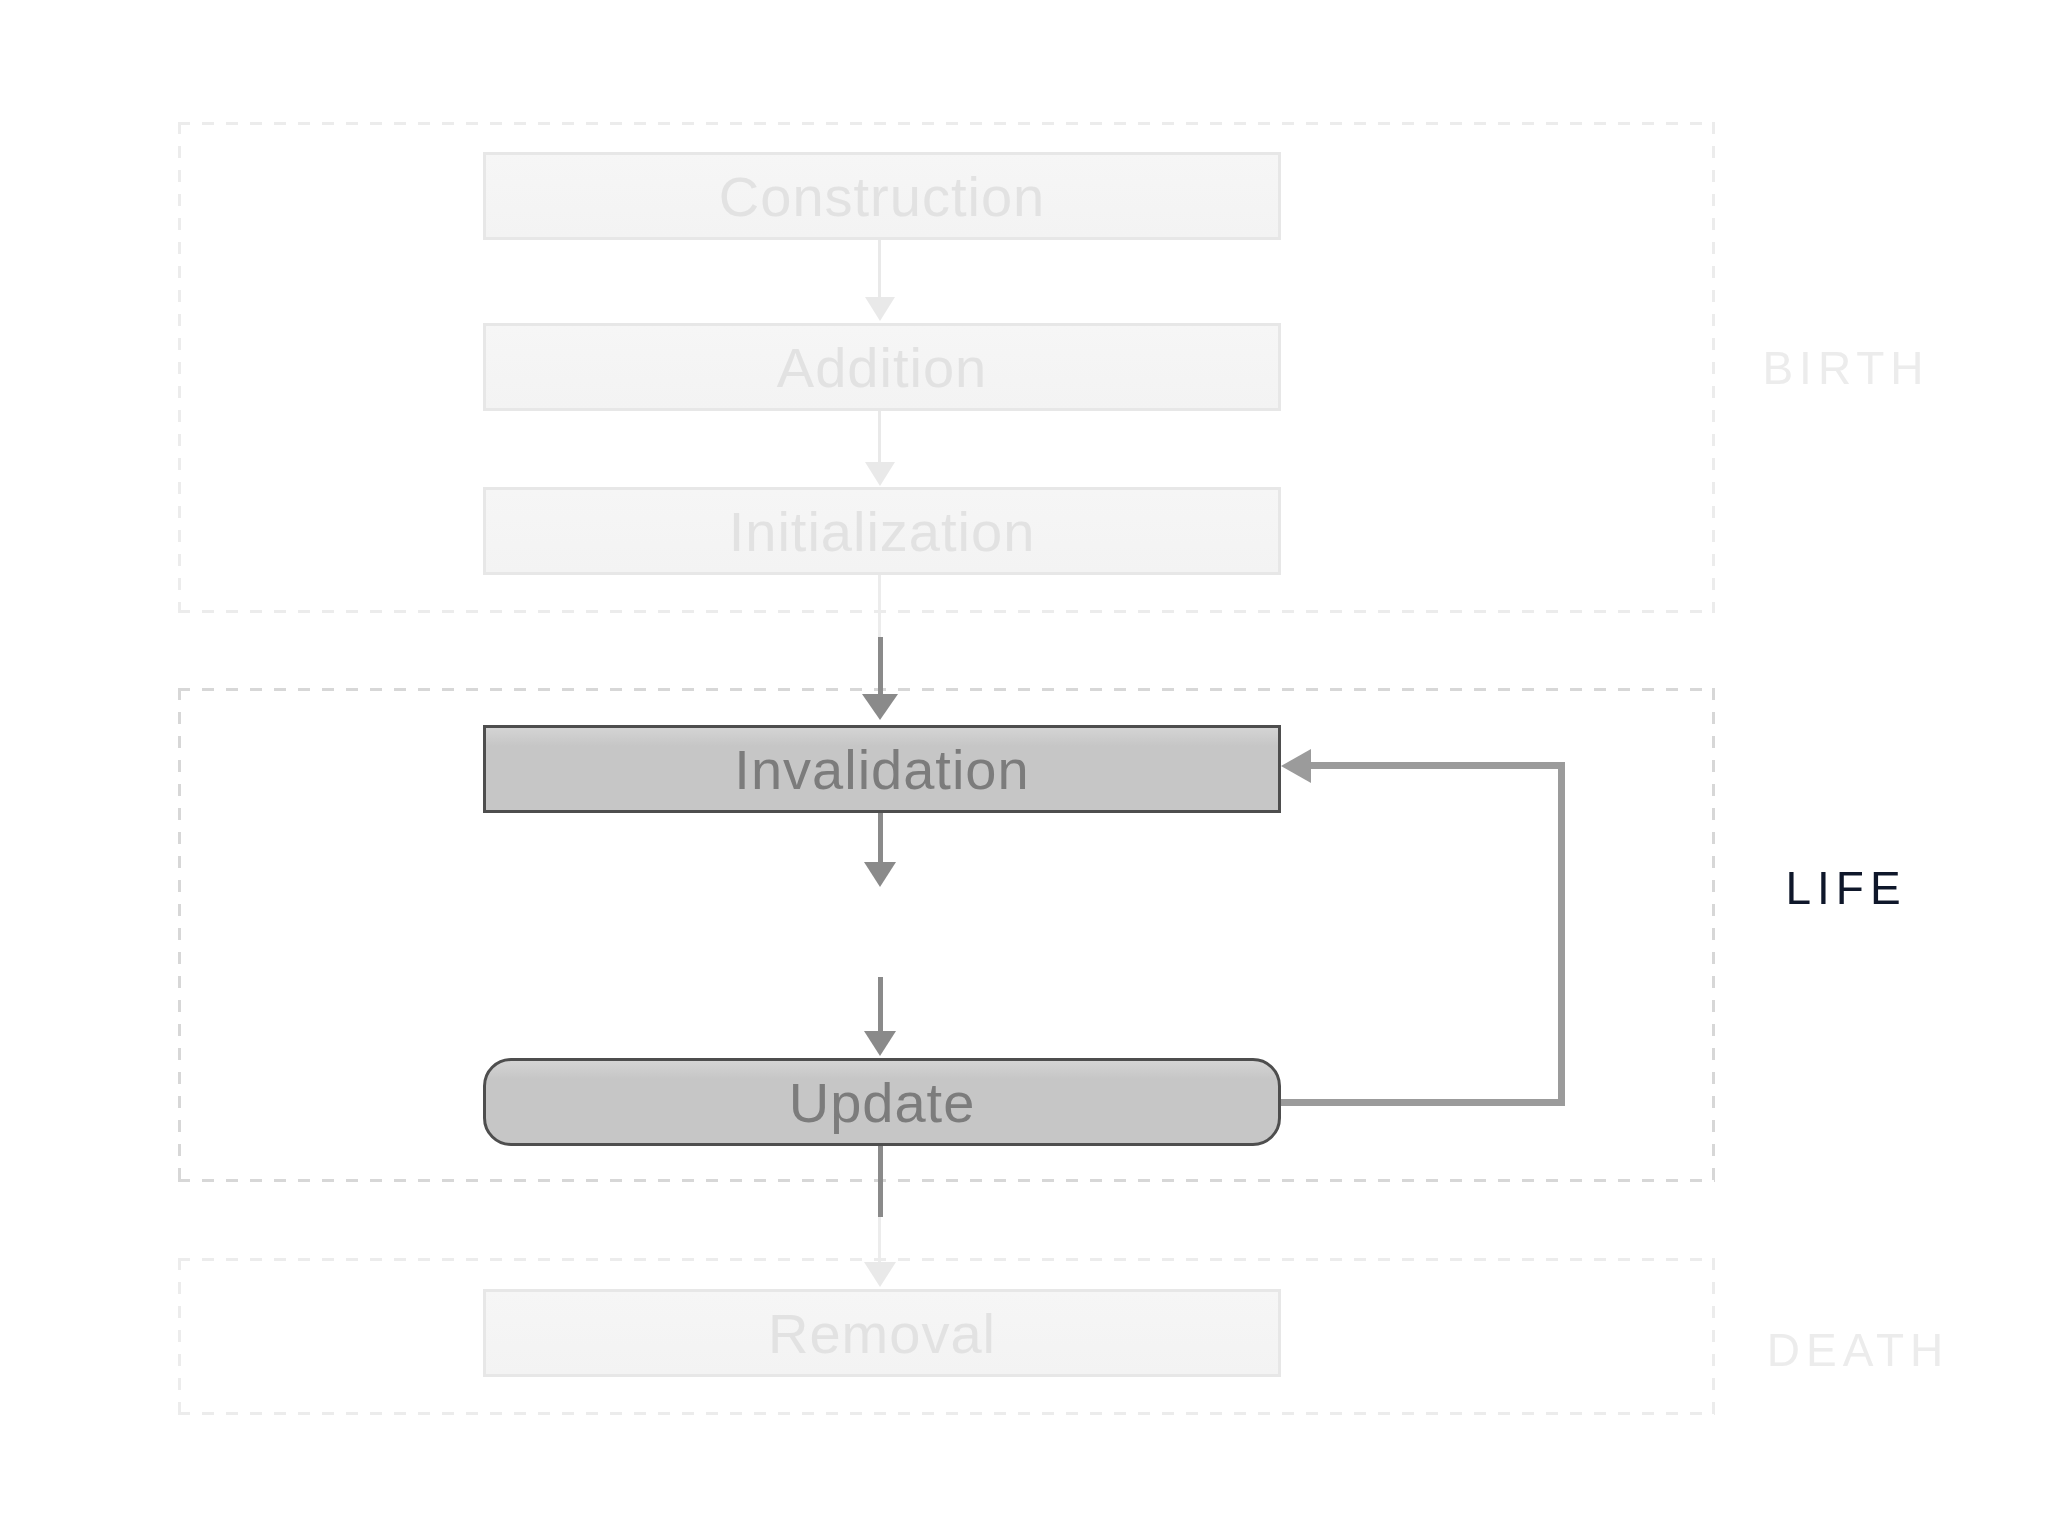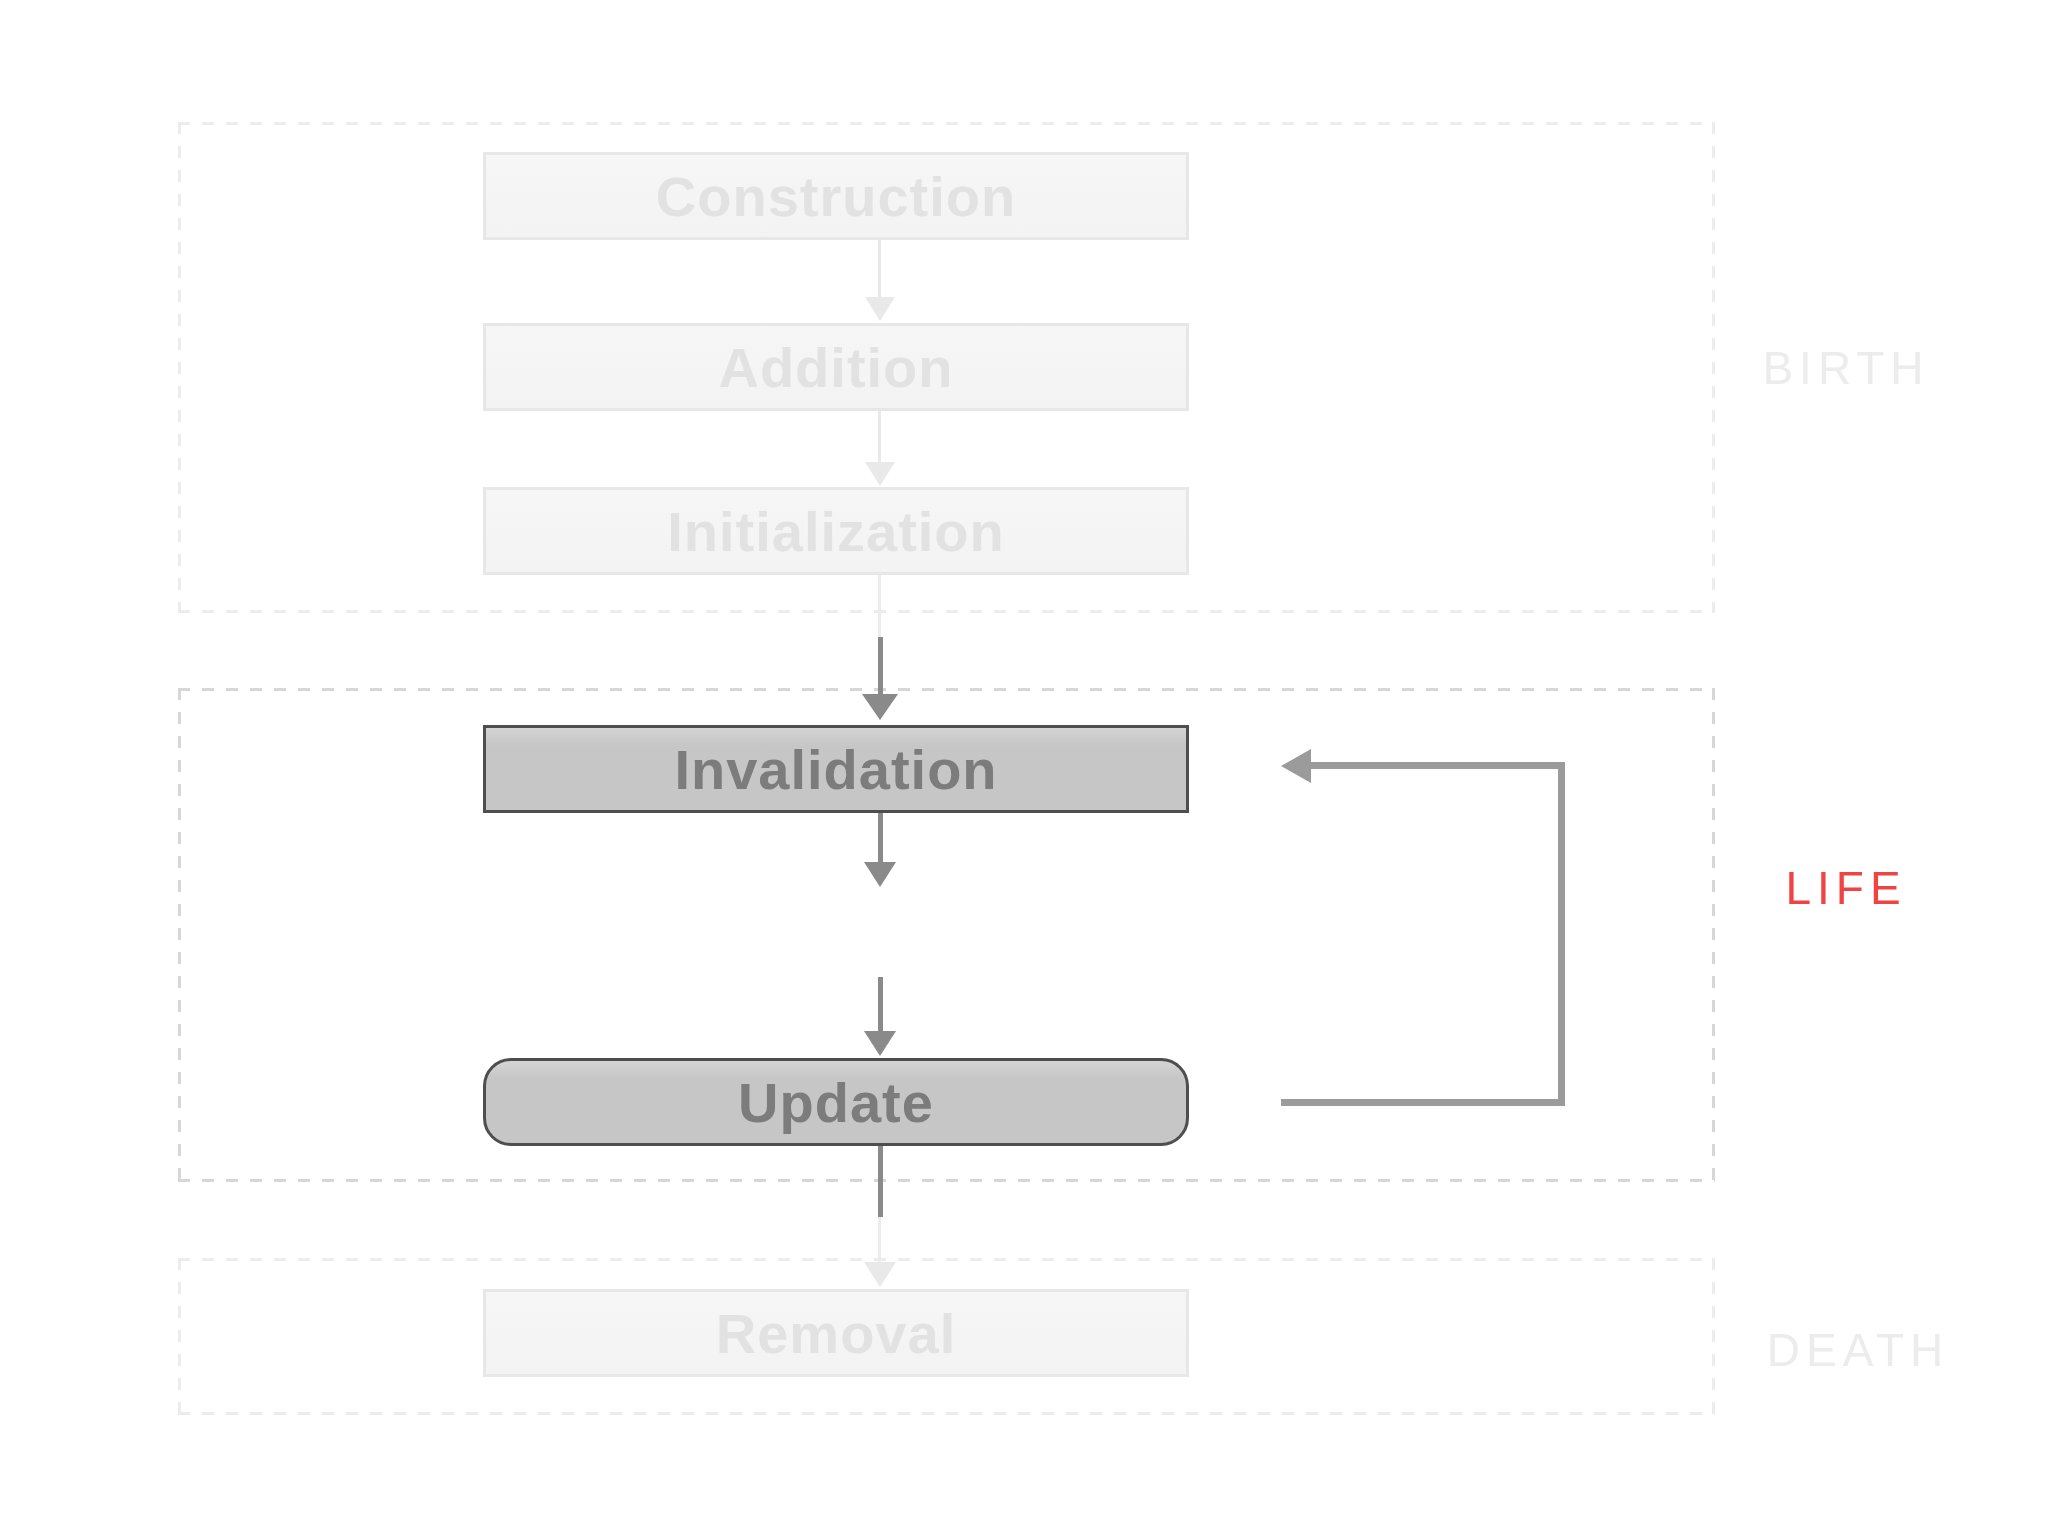--- a/index.html
+++ b/index.html
@@ -35,28 +35,28 @@
       repeating-linear-gradient(180deg, #d7d7d7 0 12px, transparent 12px 24px);
   }
   #region-birth { left: 178px; top: 122px;  width: 1537px; height: 491px; }
   #region-life  { left: 178px; top: 688px;  width: 1537px; height: 494px; }
   #region-death { left: 178px; top: 1258px; width: 1537px; height: 157px; }
 
   
   .box {
     position: absolute;
     left: 483px;
-    width: 706px;
+    width: 798px;
     height: 88px;
     box-sizing: border-box;
     display: flex;
     align-items: center;
     justify-content: center;
     font-size: 56px;
-    font-weight: 700;
+    font-weight: 400;
     letter-spacing: 1px;
   }
   .box.faded {
     background: linear-gradient(180deg, #f6f6f6 0%, #f3f3f3 100%);
     border: 3px solid #e7e7e7;
     color: #e2e2e2;
   }
   .box.active {
     background: linear-gradient(180deg, #d4d4d4 0%, #c6c6c6 22%, #c6c6c6 100%);
     border: 3px solid #4e4e4e;
@@ -73,21 +73,21 @@
   
   .side-label {
     position: absolute;
     transform: translate(-50%, -50%);
     font-size: 46px;
     font-weight: 400;
     letter-spacing: 6px;
     white-space: nowrap;
   }
   .side-label.faded  { color: #ececec; }
-  .side-label.active { color: #ef4444; }
+  .side-label.active { color: #0f172a; }
   #label-birth { left: 1846px; top: 368px; }
   #label-life  { left: 1846px; top: 888px; }
   #label-death { left: 1858px; top: 1350px; }
 
   
   .aline { position: absolute; }
   .aline.faded  { background: #e9e9e9; width: 3px; left: 878px; }
   .aline.dark   { background: #8a8a8a; width: 5px; left: 878px; }
   .aline.lightend { background: #ececec; width: 3px; left: 878px; }
   .ahead {

